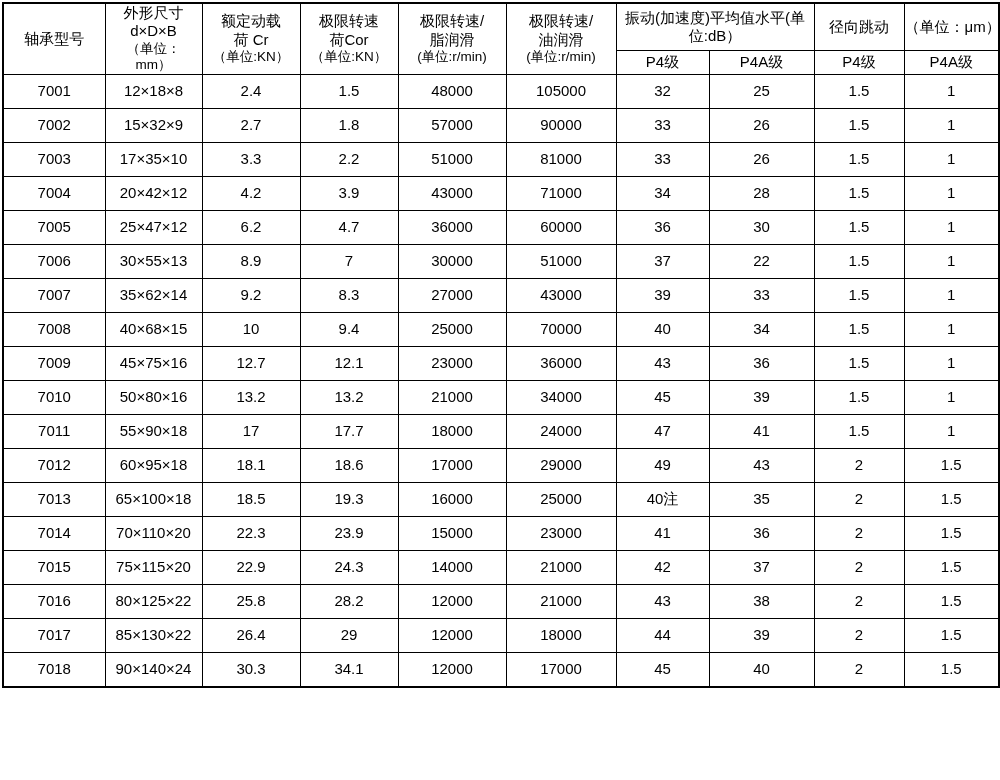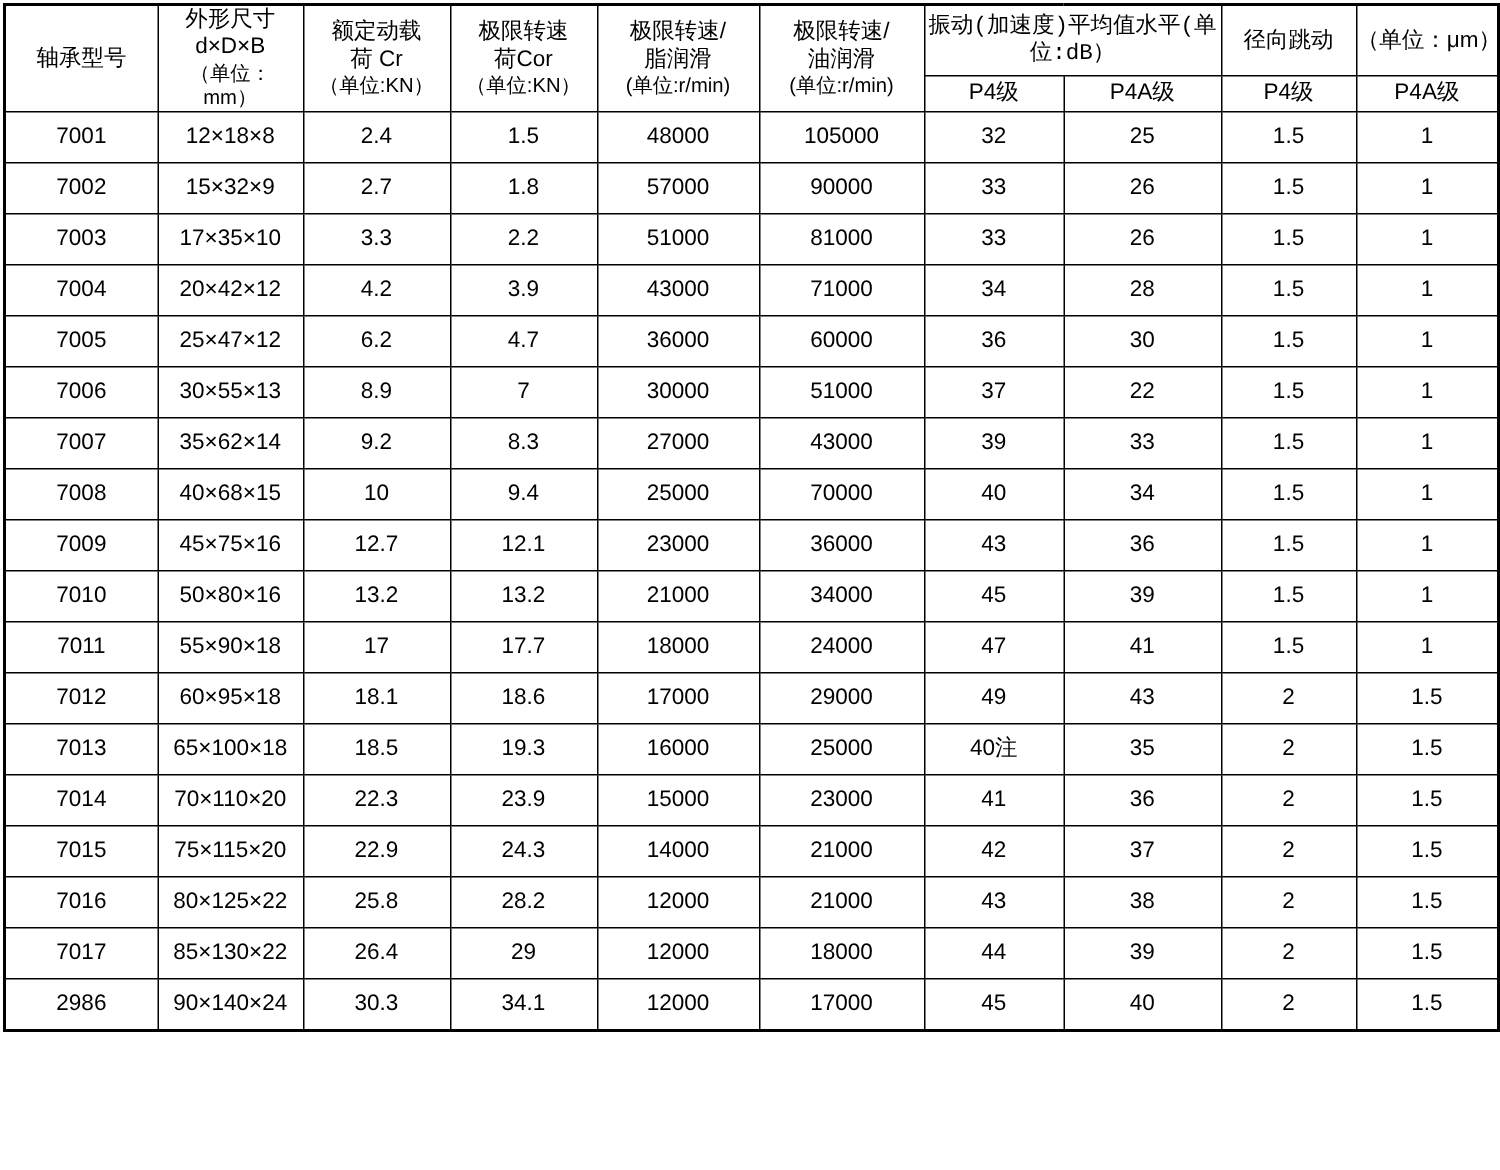--- a/index.html
+++ b/index.html
@@ -47,21 +47,20 @@
   .hdr-cell .sub {
     font-size: 13.5px;
     display: block;
   }
   .hdr-cell .line {
     display: block;
   }
   .hdr-small {
     font-size: 13px;
     padding: 3px 2px;
-    font-family: Liberation Mono, monospace;
   }
   .grade-cell {
     font-size: 12.5px;
     padding: 3px 2px;
   }
   .data-cell {
     font-size: 16px;
     height: 33px;
   }
   .col-model { width: 102px; }
@@ -353,21 +352,21 @@
           <td class="data-cell">26.4</td>
           <td class="data-cell">29</td>
           <td class="data-cell">12000</td>
           <td class="data-cell">18000</td>
           <td class="data-cell">44</td>
           <td class="data-cell">39</td>
           <td class="data-cell">2</td>
           <td class="data-cell">1.5</td>
         </tr>
         <tr>
-          <td class="data-cell">2986</td>
+          <td class="data-cell">7018</td>
           <td class="data-cell">90×140×24</td>
           <td class="data-cell">30.3</td>
           <td class="data-cell">34.1</td>
           <td class="data-cell">12000</td>
           <td class="data-cell">17000</td>
           <td class="data-cell">45</td>
           <td class="data-cell">40</td>
           <td class="data-cell">2</td>
           <td class="data-cell">1.5</td>
         </tr>

